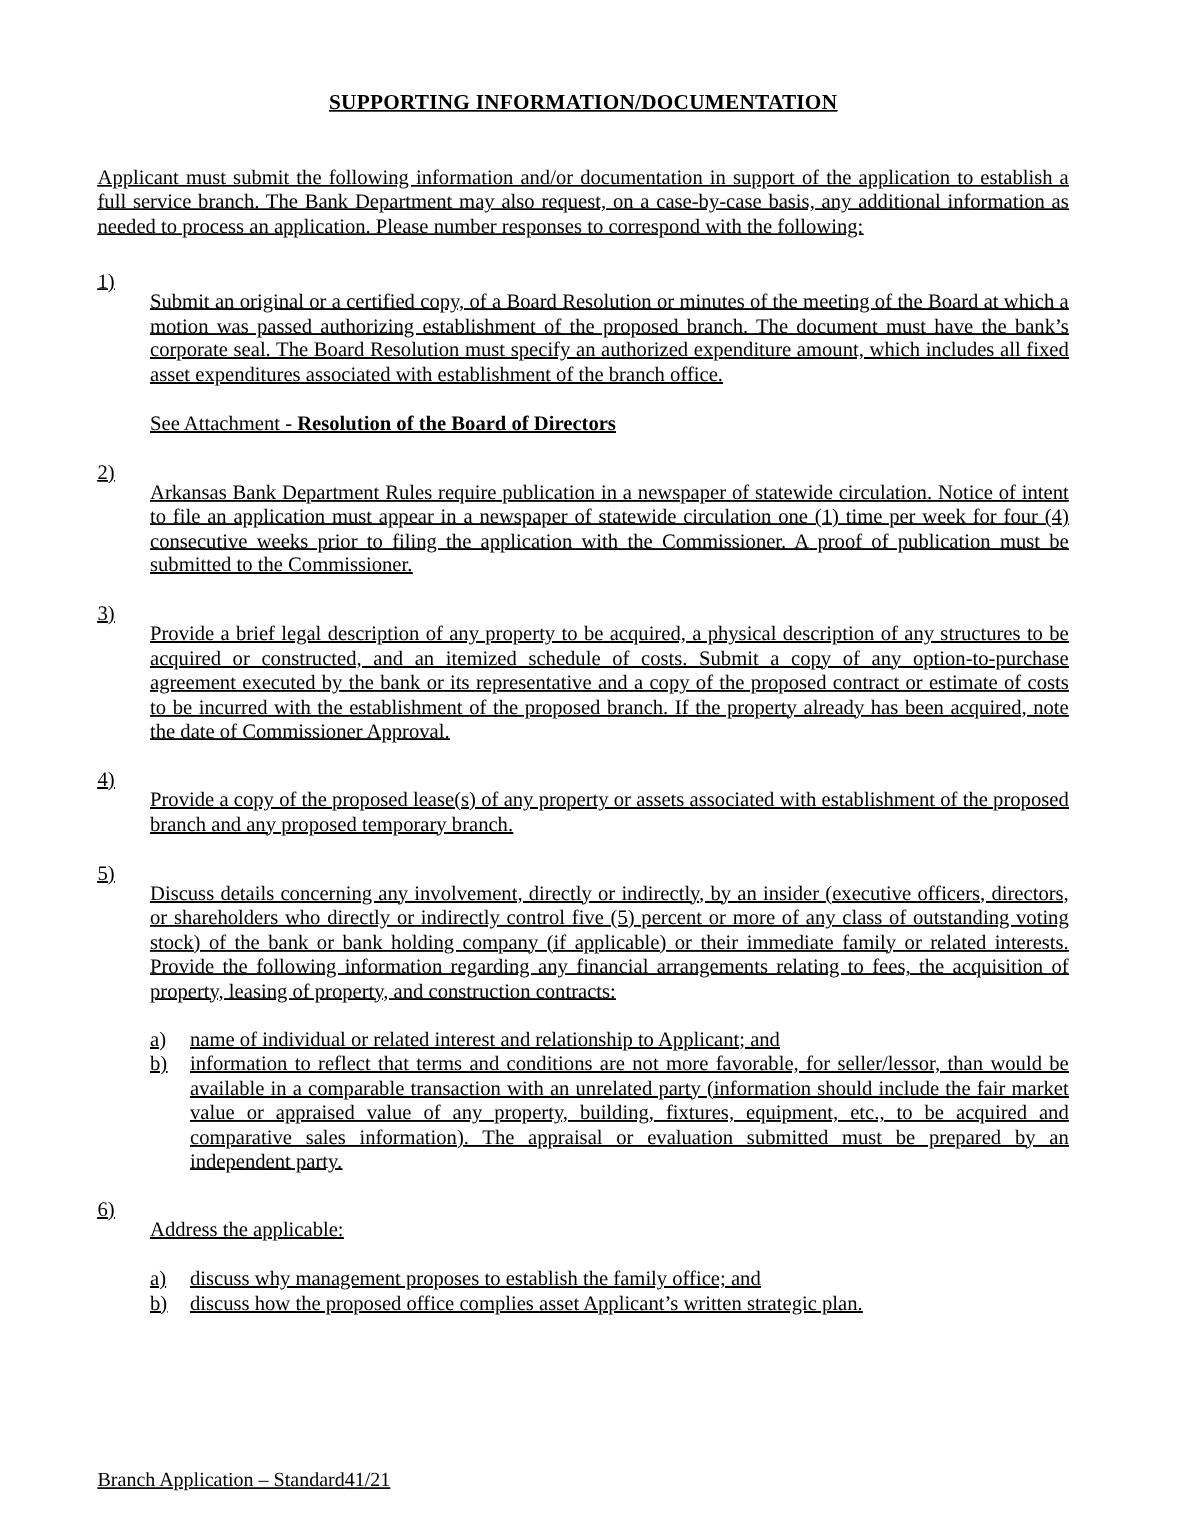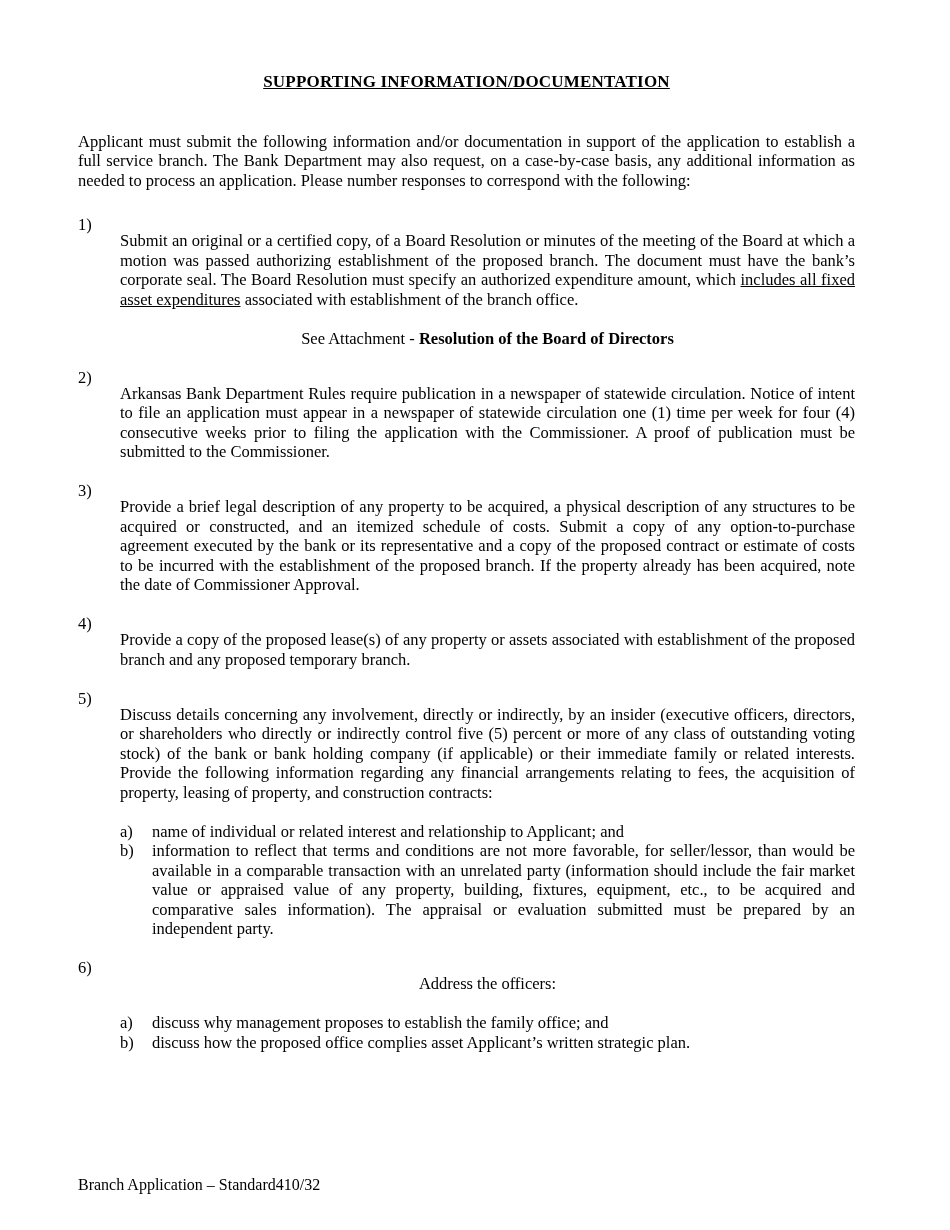--- a/index.html
+++ b/index.html
@@ -1,15 +1,15 @@
 <!DOCTYPE html>
 <html><head>
 <meta charset="utf-8">
 <style>
-  * { box-sizing: border-box; }
+  * { box-sizing: border-box; text-decoration: underline; }
   html, body { margin: 0; padding: 0; background: #ffffff; }
   .page {
     position: relative;
     width: 950px;
     height: 1230px;
     margin: 0 auto;
     background: #ffffff;
     color: #000000;
     font-family: "Liberation Serif", "DejaVu Serif", serif;
     font-size: 16.5px;
@@ -18,21 +18,21 @@
     overflow: hidden;
   }
   .doc-title {
     text-align: center;
     font-weight: bold;
     font-size: 17px;
     text-decoration: underline;
     margin: 0 0 40px 0;
     letter-spacing: 0.2px;
   }
-  p { margin: 0 0 19.5px 0; text-align: center; }
+  p { margin: 0 0 19.5px 0; }
   .just { text-align: justify; }
   .intro { margin-bottom: 25px; }
   .item { display: flex; }
   .item .num { width: 42px; flex-shrink: 0; }
   .item .body { flex: 1; min-width: 0; margin-top: 16px; }
   .sub { display: flex; }
   .sub .num2 { width: 32px; flex-shrink: 0; }
   .sub .body2 { flex: 1; min-width: 0; }
   .sub-gap { margin-bottom: 19.5px; }
   .u { text-decoration: underline; }
@@ -96,31 +96,31 @@
       <div class="sub sub-gap">
         <div class="num2">b)</div>
         <div class="body2 just">information to reflect that terms and conditions are not more favorable, for seller/lessor, than would be available in a comparable transaction with an unrelated party (information should include the fair market value or appraised value of any property, building, fixtures, equipment, etc., to be acquired and comparative sales information).  The appraisal or evaluation submitted must be prepared by an independent party.</div>
       </div>
     </div>
   </div>
 
   <div class="item">
     <div class="num">6)</div>
     <div class="body">
-      <p>Address the officers:</p>
+      <p>Address the applicable:</p>
       <div class="sub">
         <div class="num2">a)</div>
         <div class="body2">discuss why management proposes to establish the family office; and</div>
       </div>
       <div class="sub">
         <div class="num2">b)</div>
         <div class="body2">discuss how the proposed office complies asset Applicant’s written strategic plan.</div>
       </div>
     </div>
   </div>
 
   <div class="footer">
     <span>Branch Application – Standard</span>
     <span>4</span>
-    <span>10/32</span>
+    <span>1/21</span>
   </div>
 
 </div>
 
 </body></html>

